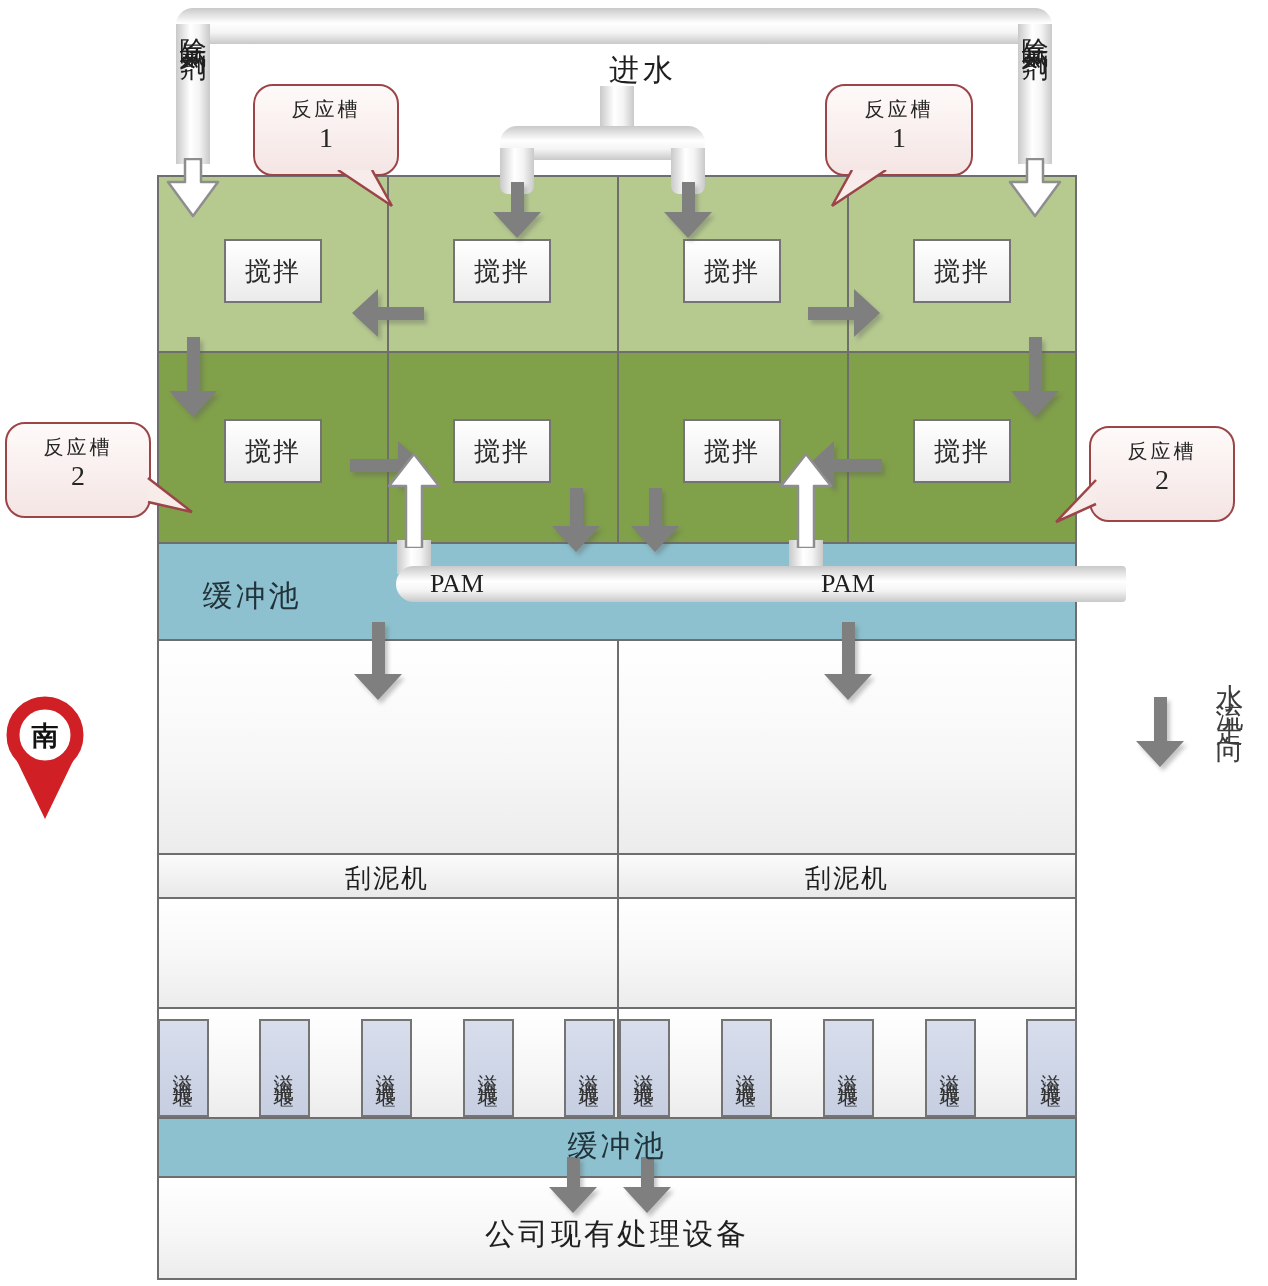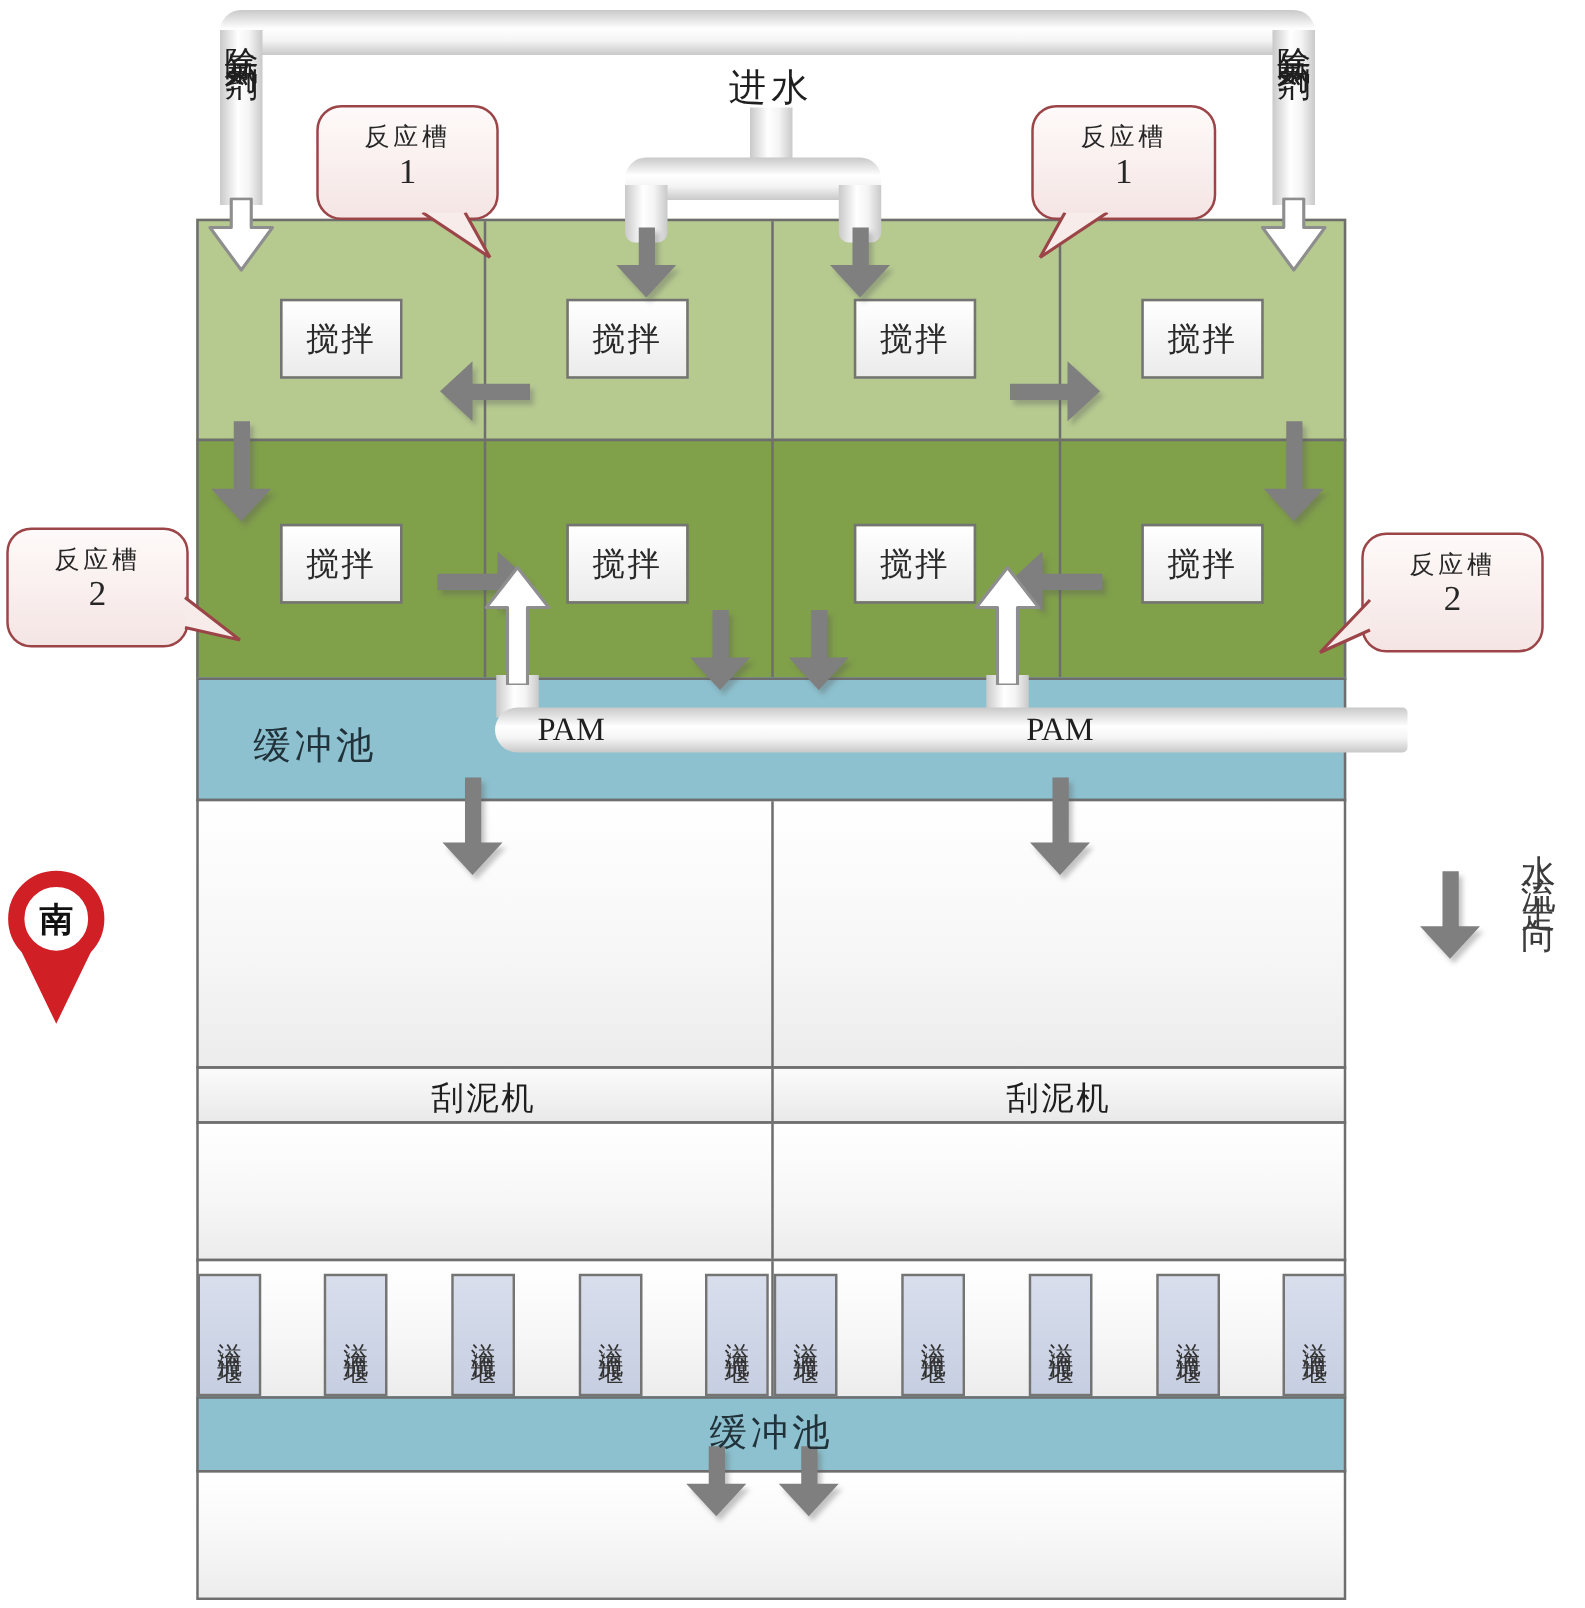--- a/index.html
+++ b/index.html
@@ -82,21 +82,21 @@
   <div class="lbl vtext" style="left:177px; top:16px; width:34px; font-size:27px; letter-spacing:5px; text-align:center;">除氟药剂</div>
   <div class="lbl vtext" style="left:1019px; top:16px; width:34px; font-size:27px; letter-spacing:5px; text-align:center;">除氟药剂</div>
 
   <svg class="hollow" style="left:164px; top:158px;" width="58" height="60" viewBox="0 0 58 60">
     <polygon points="21,1 37,1 37,24 54,24 29,58 4,24 21,24" fill="#ffffff" stroke="#8e8e8e" stroke-width="2.5" stroke-linejoin="round"></polygon>
   </svg>
   <svg class="hollow" style="left:1006px; top:158px;" width="58" height="60" viewBox="0 0 58 60">
     <polygon points="21,1 37,1 37,24 54,24 29,58 4,24 21,24" fill="#ffffff" stroke="#8e8e8e" stroke-width="2.5" stroke-linejoin="round"></polygon>
   </svg>
 
-  <div class="lbl" style="left:557px; top:50px; width:120px; text-align:center; font-size:30px; letter-spacing:4px;">进水</div>
+  <div class="lbl" style="left:557px; top:50px; width:120px; text-align:right; font-size:30px; letter-spacing:4px;">进水</div>
   <div class="pipe-v" style="left:600px; top:86px; width:34px; height:62px;"></div>
   <div class="pipe-h" style="left:500px; top:126px; width:205px; height:34px;"></div>
   <div class="pipe-v" style="left:500px; top:148px; width:34px; height:46px; border-radius:0 0 8px 8px;"></div>
   <div class="pipe-v" style="left:671px; top:148px; width:34px; height:46px; border-radius:0 0 8px 8px;"></div>
 
   <div class="ga ga-d" style="left:493px; top:182px; width:48px; height:56px;">
       <div class="st"></div>
       <div class="hd"></div>
     </div>
   <div class="ga ga-d" style="left:664px; top:182px; width:48px; height:56px;">
@@ -144,20 +144,21 @@
   <div class="weir" style="left:619px;  top:1019px;">溢流堰</div>
   <div class="weir" style="left:721px;  top:1019px;">溢流堰</div>
   <div class="weir" style="left:823px;  top:1019px;">溢流堰</div>
   <div class="weir" style="left:925px;  top:1019px;">溢流堰</div>
   <div class="weir" style="left:1026px; top:1019px;">溢流堰</div>
 
   <div class="row r-blue" style="top:1117px; height:61px;"></div>
   <div class="lbl" style="left:157px; top:1126px; width:920px; text-align:center; font-size:30px; letter-spacing:3px; color:#21323a;">缓冲池</div>
 
   <div class="row r-white" style="top:1176px; height:104px;"></div>
+  <div class="lbl" style="left:157px; top:1214px; width:920px; text-align:center; font-size:30px; letter-spacing:3px;">公司现有处理设备</div>
 
   <div class="stir" style="left:224px; top:239px;">搅拌</div>
   <div class="stir" style="left:453px; top:239px;">搅拌</div>
   <div class="stir" style="left:683px; top:239px;">搅拌</div>
   <div class="stir" style="left:913px; top:239px;">搅拌</div>
   <div class="stir" style="left:224px; top:419px;">搅拌</div>
   <div class="stir" style="left:453px; top:419px;">搅拌</div>
   <div class="stir" style="left:683px; top:419px;">搅拌</div>
   <div class="stir" style="left:913px; top:419px;">搅拌</div>
 

